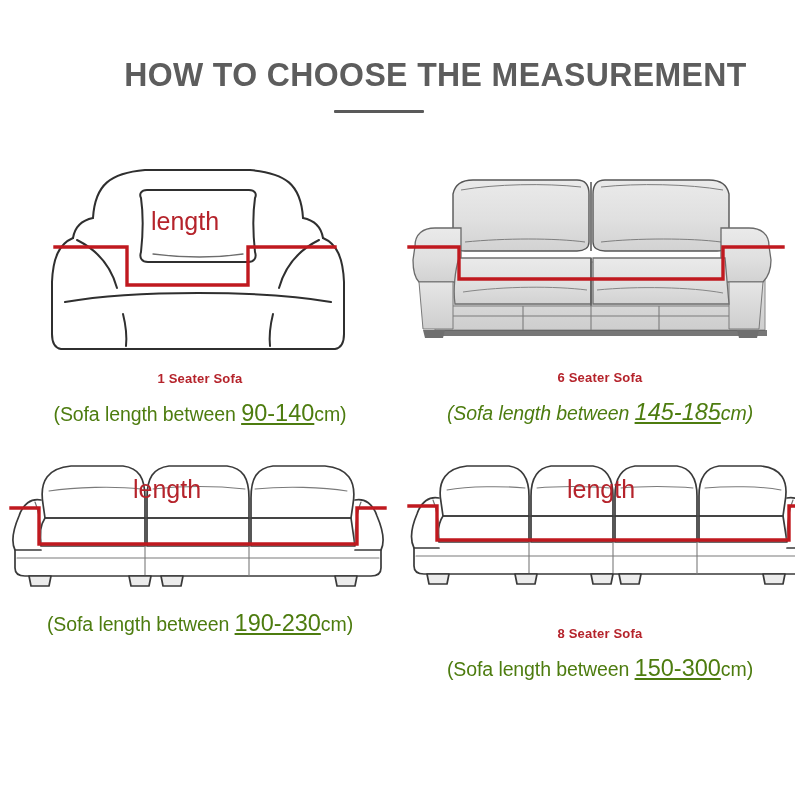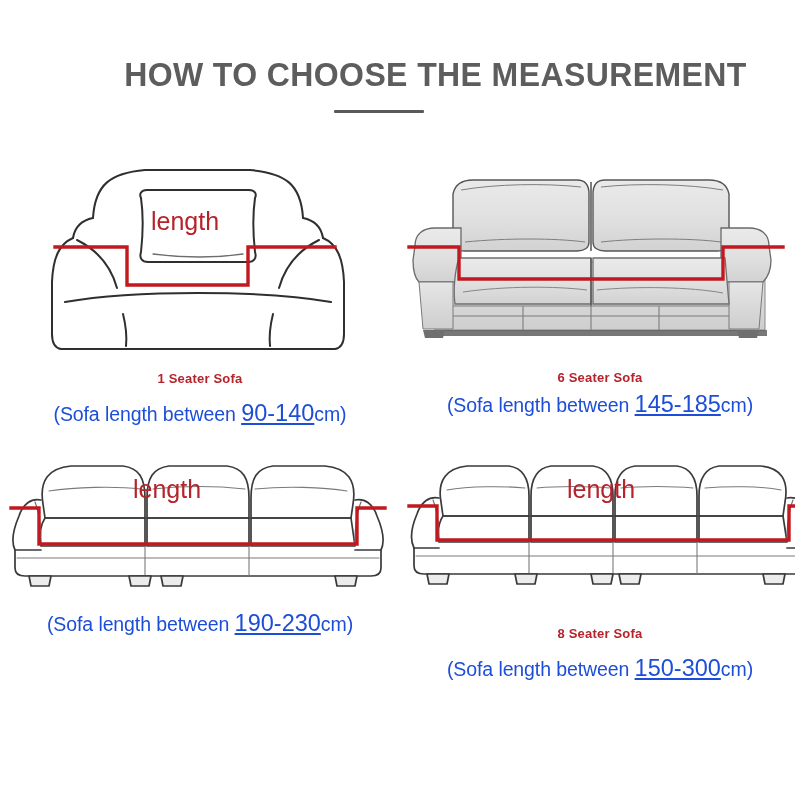--- a/index.html
+++ b/index.html
@@ -70,36 +70,36 @@
 
   .cap-type {
     font-size: 13px;
     font-weight: bold;
     color: #b5232b;
     letter-spacing: 0.2px;
     white-space: nowrap;
   }
   .cap-range {
     font-size: 19.5px;
-    color: #1d4ed8;
+    color: #4d7c0f;
     white-space: nowrap;
     letter-spacing: -0.1px;
   }
   .cap-range .num {
     font-size: 23.5px;
     text-decoration: underline;
     text-underline-offset: 2px;
     letter-spacing: 0px;
   }
 
   
   .p1 .cap-type { margin-top: 12px; }
   .p1 .cap-range { margin-top: 14px; }
   .p2 .cap-type { margin-top: 16px; }
-  .p2 .cap-range { margin-top: 6px; }
+  .p2 .cap-range { margin-top: 14px; font-style: italic; }
   .p3 .cap-type { margin-top: 30px; }
   .p3 .cap-range { margin-top: 14px; }
   .p4 .cap-type { margin-top: 30px; }
   .p4 .cap-range { margin-top: 14px; }
 </style>
 </head>
 <body>
 
 <div class="header">
   <div class="title">HOW TO CHOOSE THE MEASUREMENT</div>

